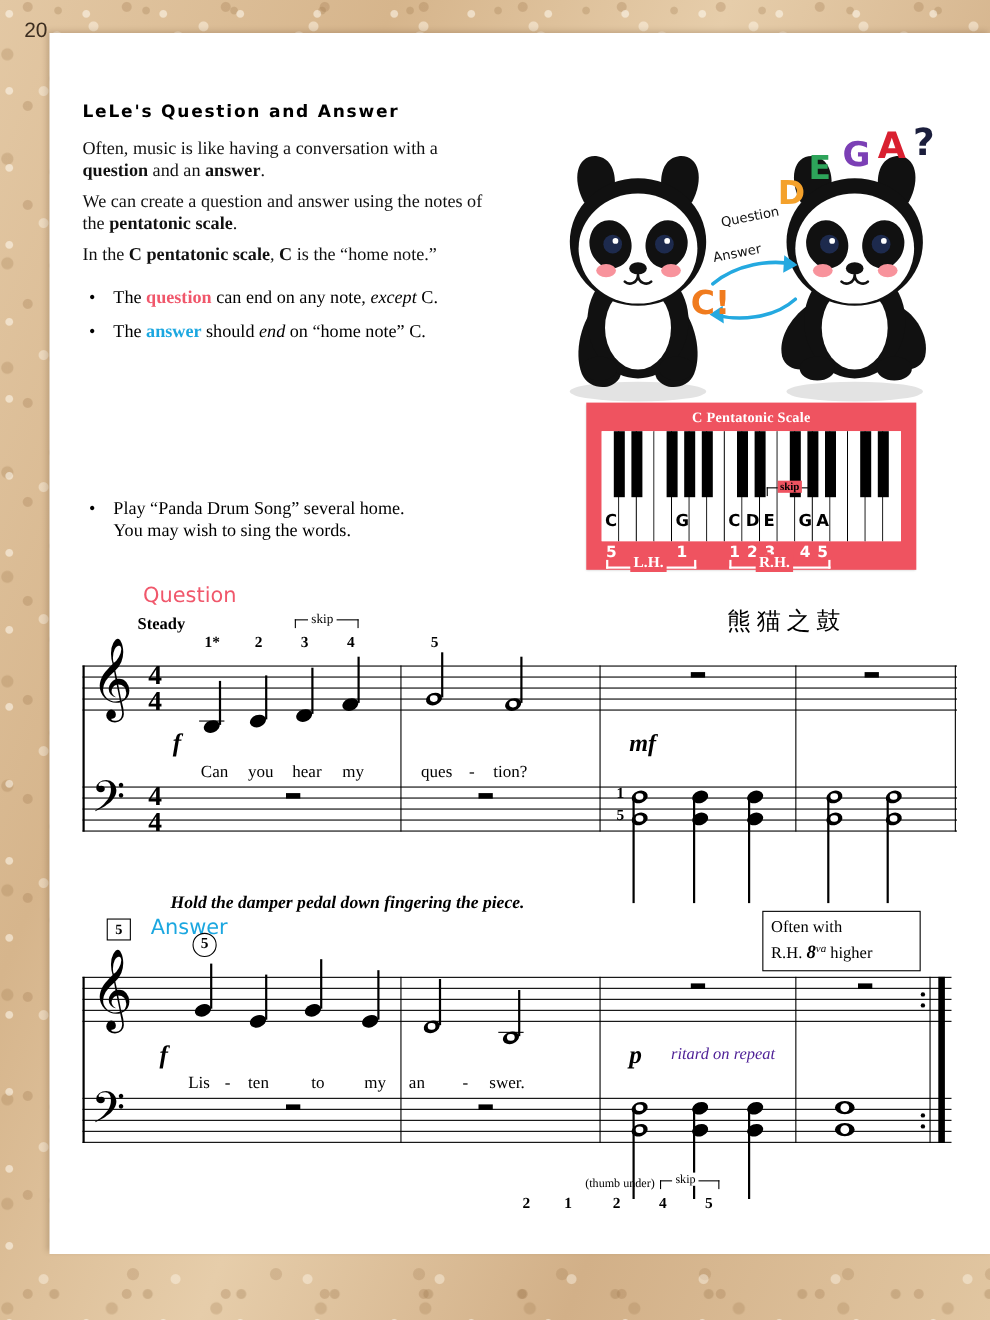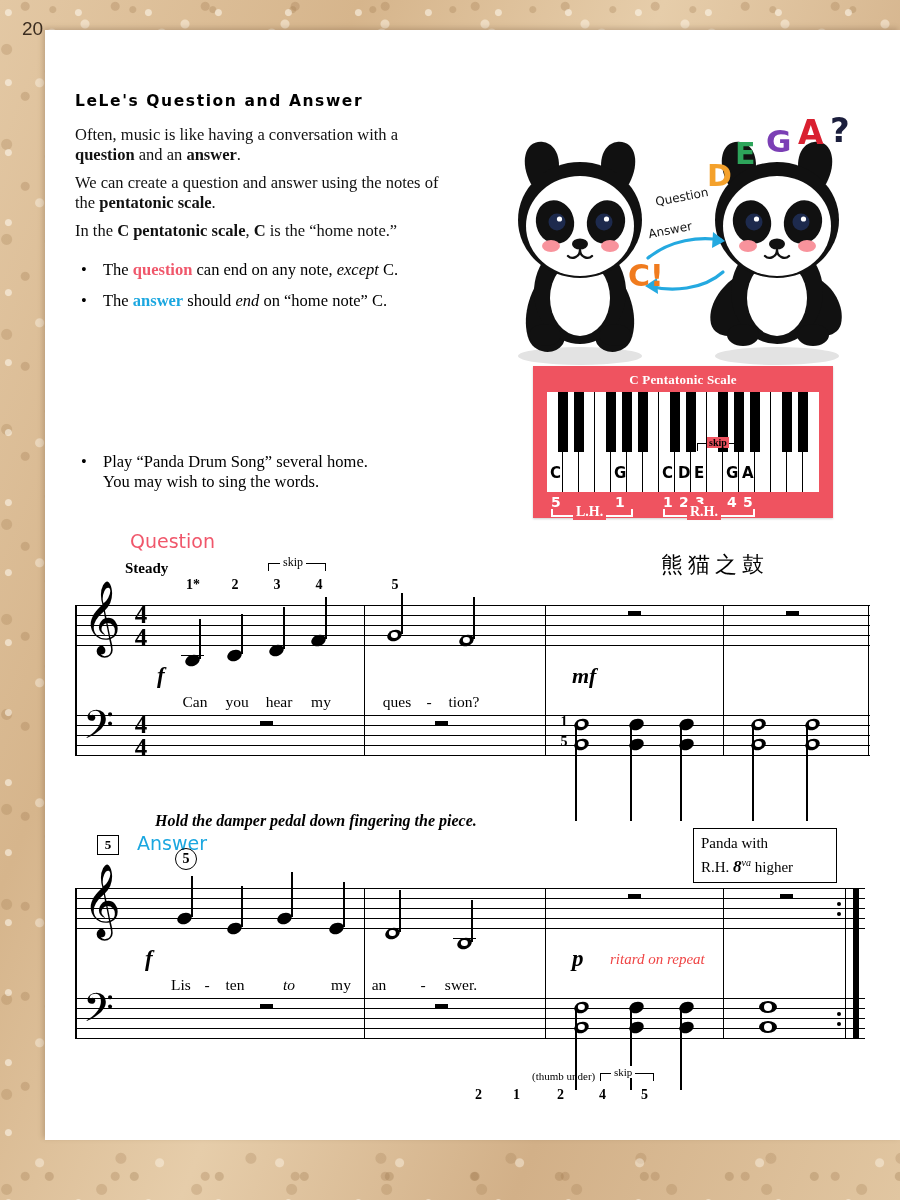--- a/index.html
+++ b/index.html
@@ -202,21 +202,21 @@
   #measure-box {
     left: 52px; top: 805px; width: 20px; height: 18px;
     border: 1.2px solid #000; text-align: center; font-size: 13px;
     font-weight: bold; line-height: 17px; color: #000;
   }
   #repeat-box {
     left: 648px; top: 798px; width: 128px; padding: 5px 7px;
     border: 1.1px solid #000; font-size: 15px; line-height: 19px; color: #000;
   }
   #ritard-text {
-    position: absolute; font-style: italic; font-size: 15px; color: #ef4444;
+    position: absolute; font-style: italic; font-size: 15px; color: #4c1d95;
   }
   #footnote {
     left: 30px; top: 1057px; font-size: 14.5px; color: #000;
   }
   .fn-num {
     position: absolute; font-weight: bold; font-size: 14px; color: #000;
   }
   #thumb-under {
     position: absolute; font-size: 11px; color: #000;
   }
@@ -511,21 +511,21 @@
     <div class="notehead open" style="left:730px;top:134px;"></div>
     <div class="stem" style="left:731px;top:120px;height:96px;"></div>
   </div>
 
   <div class="content" id="pedal-note">Hold the damper pedal down fingering the piece.</div>
 
   <div class="qa-label" style="left:92px;top:802px;color:#1BA7E0;">Answer</div>
   <div class="content" id="measure-box">5</div>
 
   <div class="content" id="repeat-box">
-    <span>Panda with</span><br>
+    <span>Often with</span><br>
     <span>R.H. </span><b style="font-style:italic;font-size:17px;">8</b><sup style="font-style:italic;font-size:10px;">va</sup><span> higher</span>
   </div>
 
   <div class="sysbox" id="system-2" style="left:30px;top:858px;width:795px;height:190px;">
 
     <div class="staffline" style="left:0;top:0px;width:790px;"></div>
     <div class="staffline" style="left:0;top:10px;width:790px;"></div>
     <div class="staffline" style="left:0;top:20px;width:790px;"></div>
     <div class="staffline" style="left:0;top:30px;width:790px;"></div>
     <div class="staffline" style="left:0;top:40px;width:790px;"></div>
@@ -575,21 +575,21 @@
     <div class="notehead open" style="left:382px;top:50px;"></div>
     <div class="stem" style="left:396px;top:12px;height:42px;"></div>
     <div class="ledger" style="left:378px;top:50px;width:23px;"></div>
 
     <div class="rest-half" style="left:553px;top:6px;"></div>
     <div class="rest-half" style="left:705px;top:6px;"></div>
 
     <div class="lyric" style="left:88px;top:88px;width:36px;">Lis</div>
     <div class="lyric" style="left:124px;top:88px;width:16px;">-</div>
     <div class="lyric" style="left:140px;top:88px;width:40px;">ten</div>
-    <div class="lyric" style="left:194px;top:88px;width:40px;font-style:italic;">to</div>
+    <div class="lyric" style="left:194px;top:88px;width:40px;">to</div>
     <div class="lyric" style="left:246px;top:88px;width:40px;">my</div>
     <div class="lyric" style="left:284px;top:88px;width:40px;">an</div>
     <div class="lyric" style="left:340px;top:88px;width:16px;">-</div>
     <div class="lyric" style="left:358px;top:88px;width:56px;">swer.</div>
 
     <div class="rest-half" style="left:185px;top:116px;"></div>
     <div class="rest-half" style="left:360px;top:116px;"></div>
 
     <div class="notehead open" style="left:499px;top:114px;"></div>
     <div class="notehead open" style="left:499px;top:134px;"></div>

